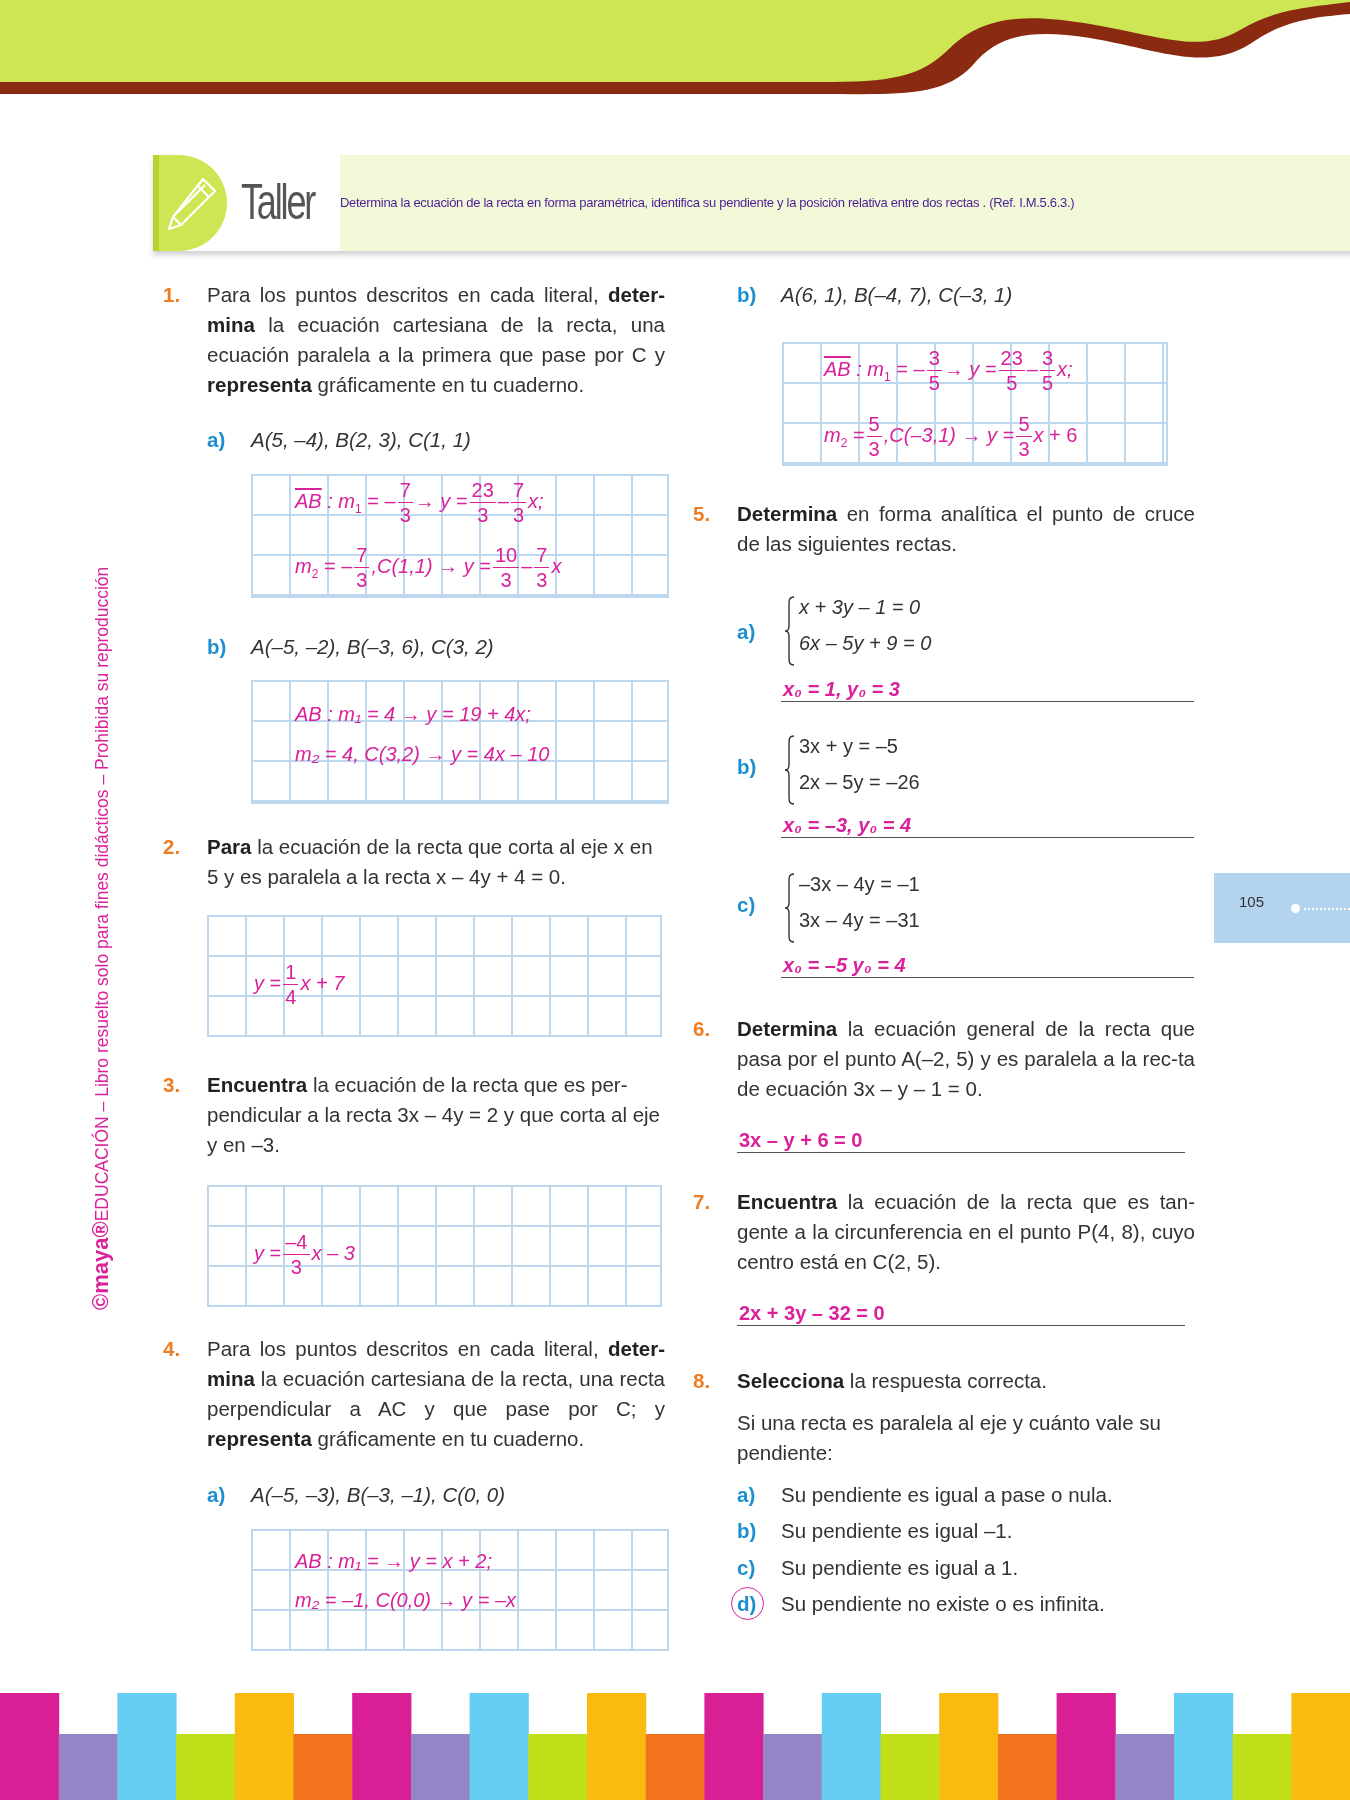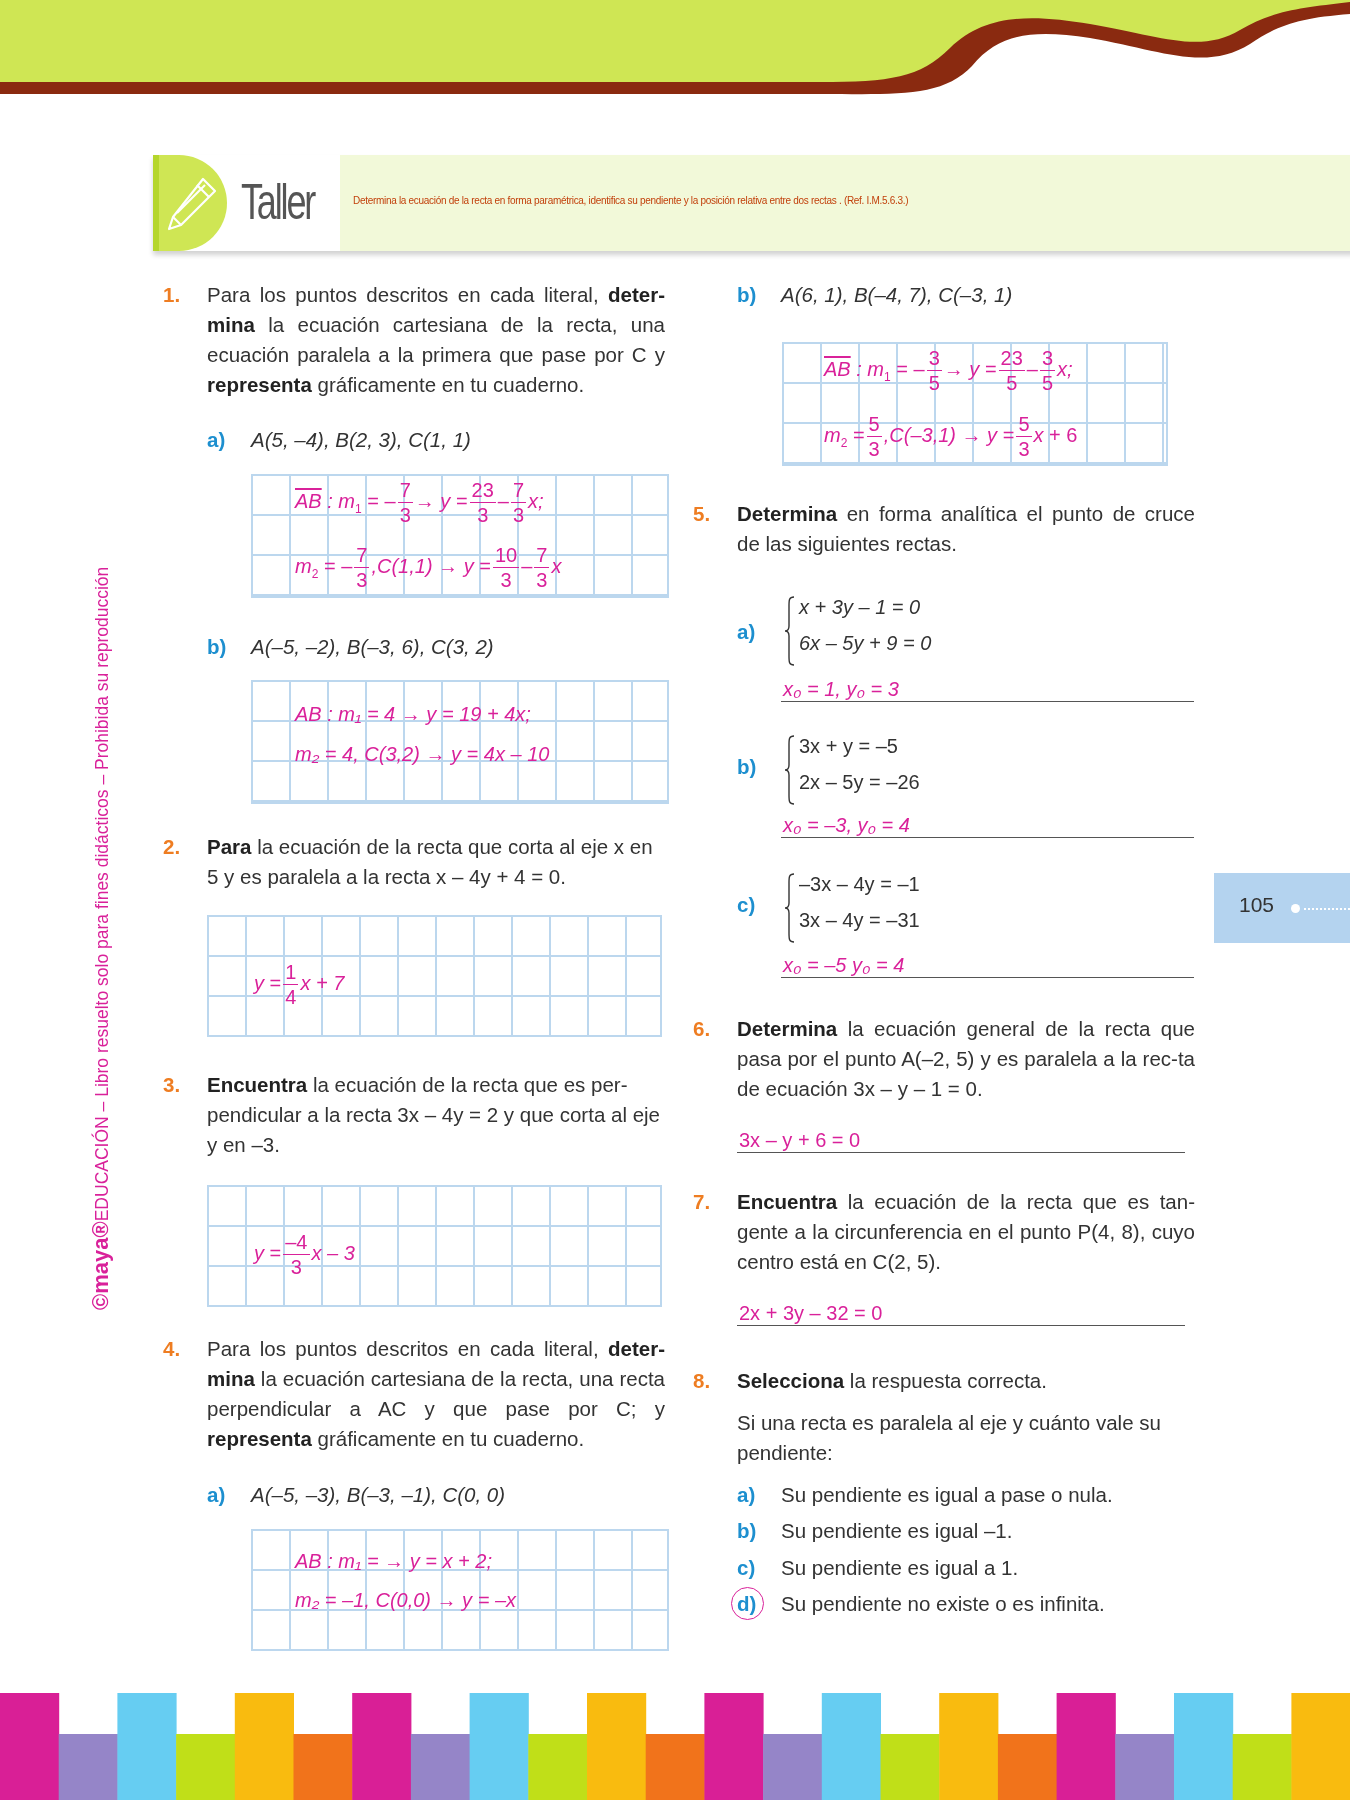--- a/index.html
+++ b/index.html
@@ -9,29 +9,29 @@
   
   .header-wave { position: absolute; left: 0; top: 0; width: 1350px; height: 100px; }
 
   
   .taller { position: absolute; left: 153px; top: 155px; width: 1222px; height: 96px; background: #f2f9d9; box-shadow: 0 4px 5px rgba(0,0,0,0.18); }
   .taller .tab { position: absolute; left: 0; top: 0; width: 187px; height: 96px; background: #ffffff; }
   .taller .tab .half { position: absolute; left: 0; top: 0; width: 74px; height: 96px; background: #cfe654; border-radius: 0 48px 48px 0; }
   .taller .tab .edge { position: absolute; left: 0; top: 0; width: 6px; height: 96px; background: #b5d62c; }
   .taller .pencil { position: absolute; left: 10px; top: 20px; width: 56px; height: 58px; }
   .taller .title { position: absolute; left: 88px; top: 18px; font-family: "Liberation Sans Narrow", "Liberation Sans", sans-serif; font-size: 50px; letter-spacing: -3px; transform: scaleX(0.72); transform-origin: left top; color: #555; font-weight: normal; }
-  .taller .desc { position: absolute; left: 200px; top: 40px; font-size: 10px; color: #c2410c; letter-spacing: -0.3px; }
+  .taller .desc { position: absolute; left: 187px; top: 40px; font-size: 13px; color: #4c1d95; letter-spacing: -0.3px; }
 
   
   .vertical { position: absolute; left: 88px; top: 1310px; transform: rotate(-90deg); transform-origin: left top; white-space: nowrap; color: #d9219a; font-size: 17.5px; }
   .vertical b { font-weight: bold; font-size: 22px; }
 
   
   .page-tab { position: absolute; left: 1214px; top: 873px; width: 136px; height: 70px; background: #b4d3ef; }
-  .page-tab .num { position: absolute; left: 25px; top: 20px; font-size: 21px; color: #333; }
+  .page-tab .num { position: absolute; left: 25px; top: 20px; font-size: 15px; color: #333; }
   .page-tab .dot { position: absolute; left: 77px; top: 31px; width: 9px; height: 9px; background: #fff; border-radius: 50%; }
   .page-tab .dots { position: absolute; left: 90px; top: 35px; width: 46px; border-top: 2px dotted #ffffff; }
 
   
   .stripes { position: absolute; left: 0; top: 1693px; width: 1350px; height: 107px; }
 
   
   .q { position: absolute; font-size: 20.5px; line-height: 30px; color: #333; }
   .q .qnum { position: absolute; left: -44px; top: 0; color: #ee7d22; font-weight: bold; }
   .q b { color: #222; font-weight: bold; }
@@ -54,21 +54,21 @@
   .over { text-decoration: overline; }
   sub.s { font-size: 12px; font-style: normal; }
 
   
   .sys { position: absolute; font-size: 20px; color: #333; }
   .sys .brace { position: absolute; left: 0; top: 0; width: 10px; height: 70px; }
   .sys .l1 { position: absolute; left: 14px; top: 0; white-space: nowrap; }
   .sys .l2 { position: absolute; left: 14px; top: 36px; white-space: nowrap; }
   .sys i { font-style: italic; }
 
-  .ansline { position: absolute; border-bottom: 1.5px solid #555; height: 28px; }
+  .ansline { position: absolute; border-bottom: 1.5px solid #555; height: 28px; font-weight: bold; }
   .ansline .t { position: absolute; left: 2px; bottom: 0; color: #d9219a; font-style: italic; font-size: 20px; white-space: nowrap; }
   .ansline .t.up { font-style: normal; }
 
   .opt { position: absolute; font-size: 20.5px; color: #333; white-space: nowrap; }
   .opt .lbl { position: absolute; left: -44px; top: 0; color: #1d8fcf; font-weight: bold; }
   .opt .circle { position: absolute; left: -50px; top: -5px; width: 33px; height: 33px; border: 1.5px solid #d9219a; border-radius: 50%; }
 </style>
 </head>
 <body>
 

